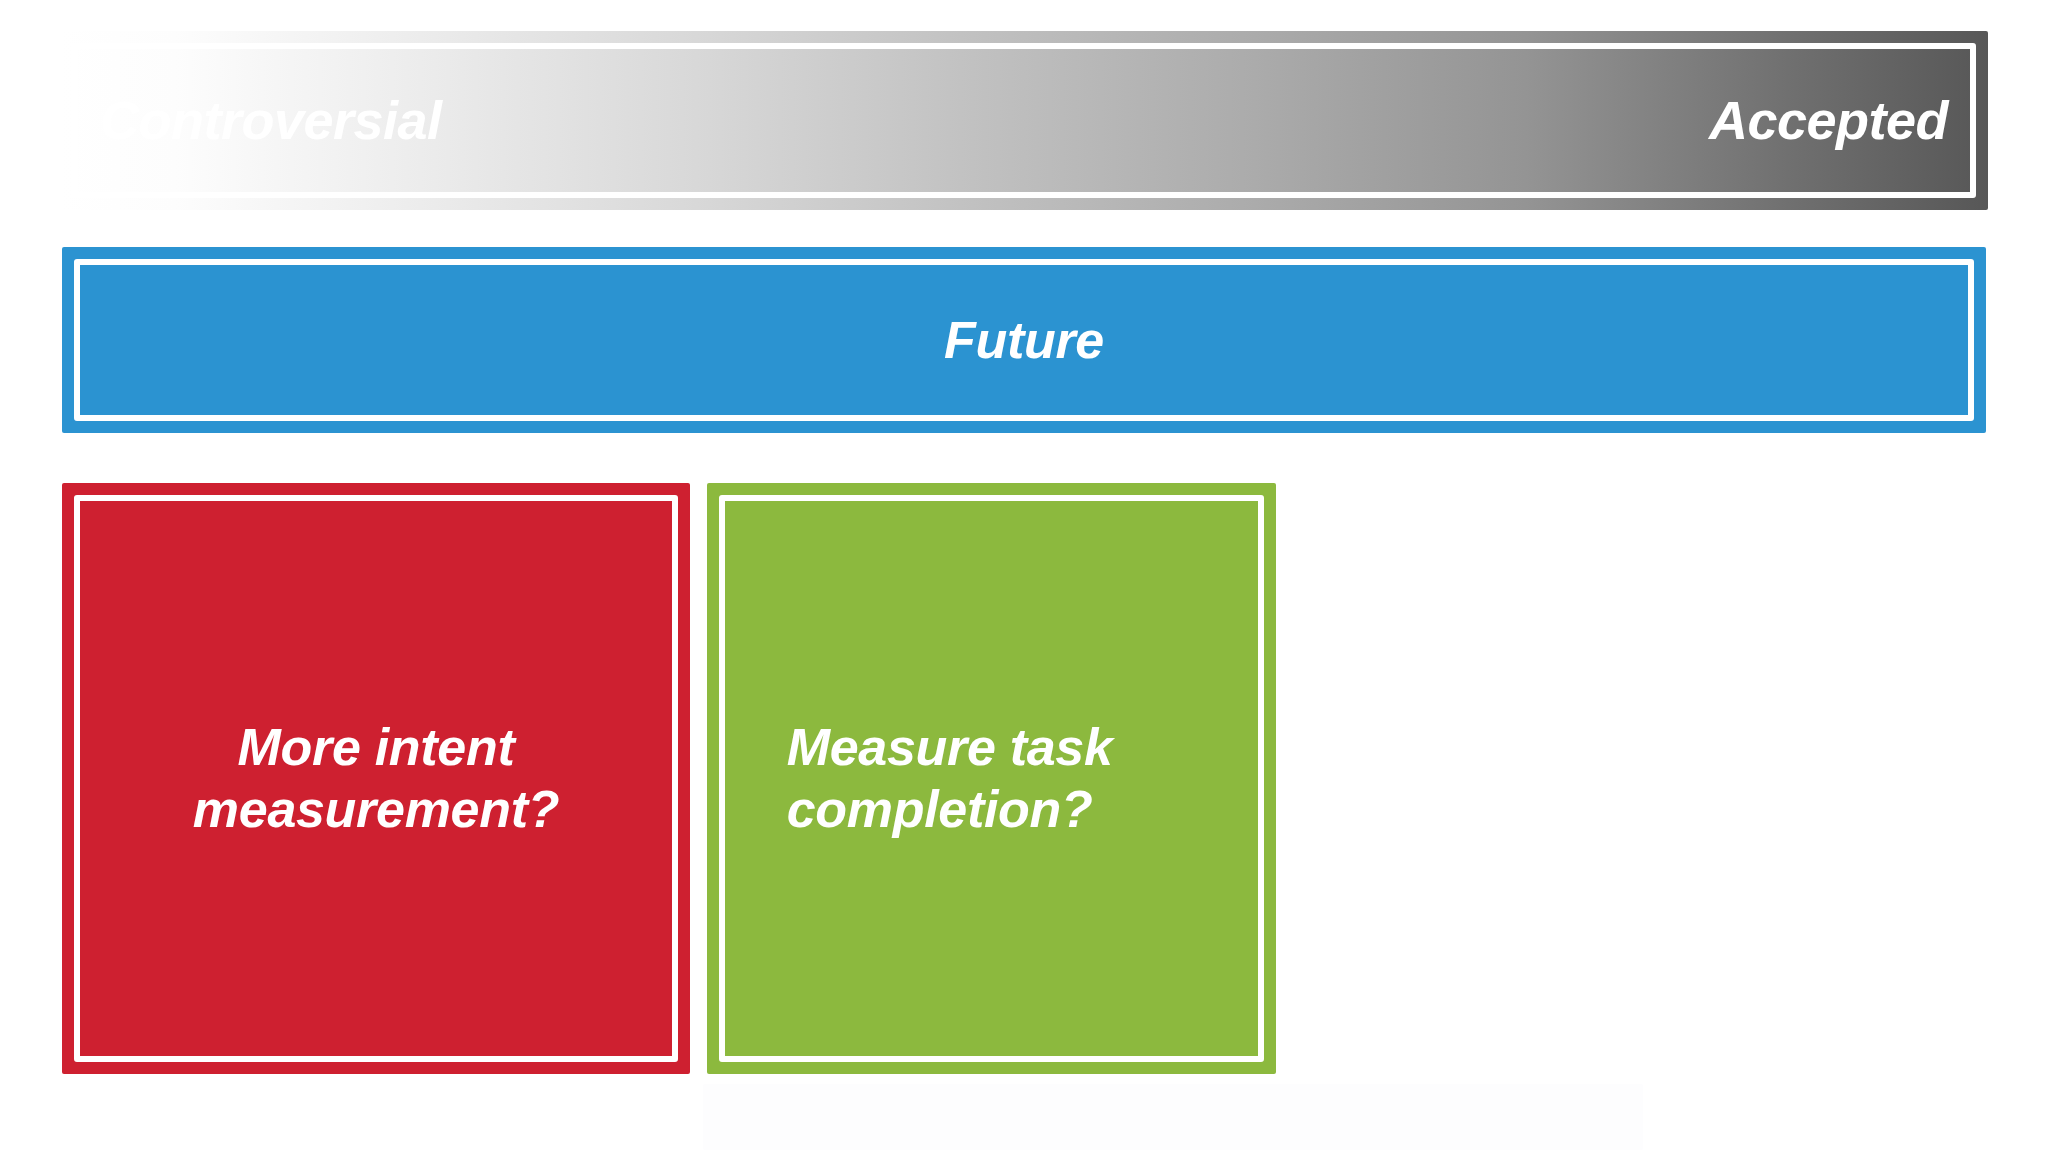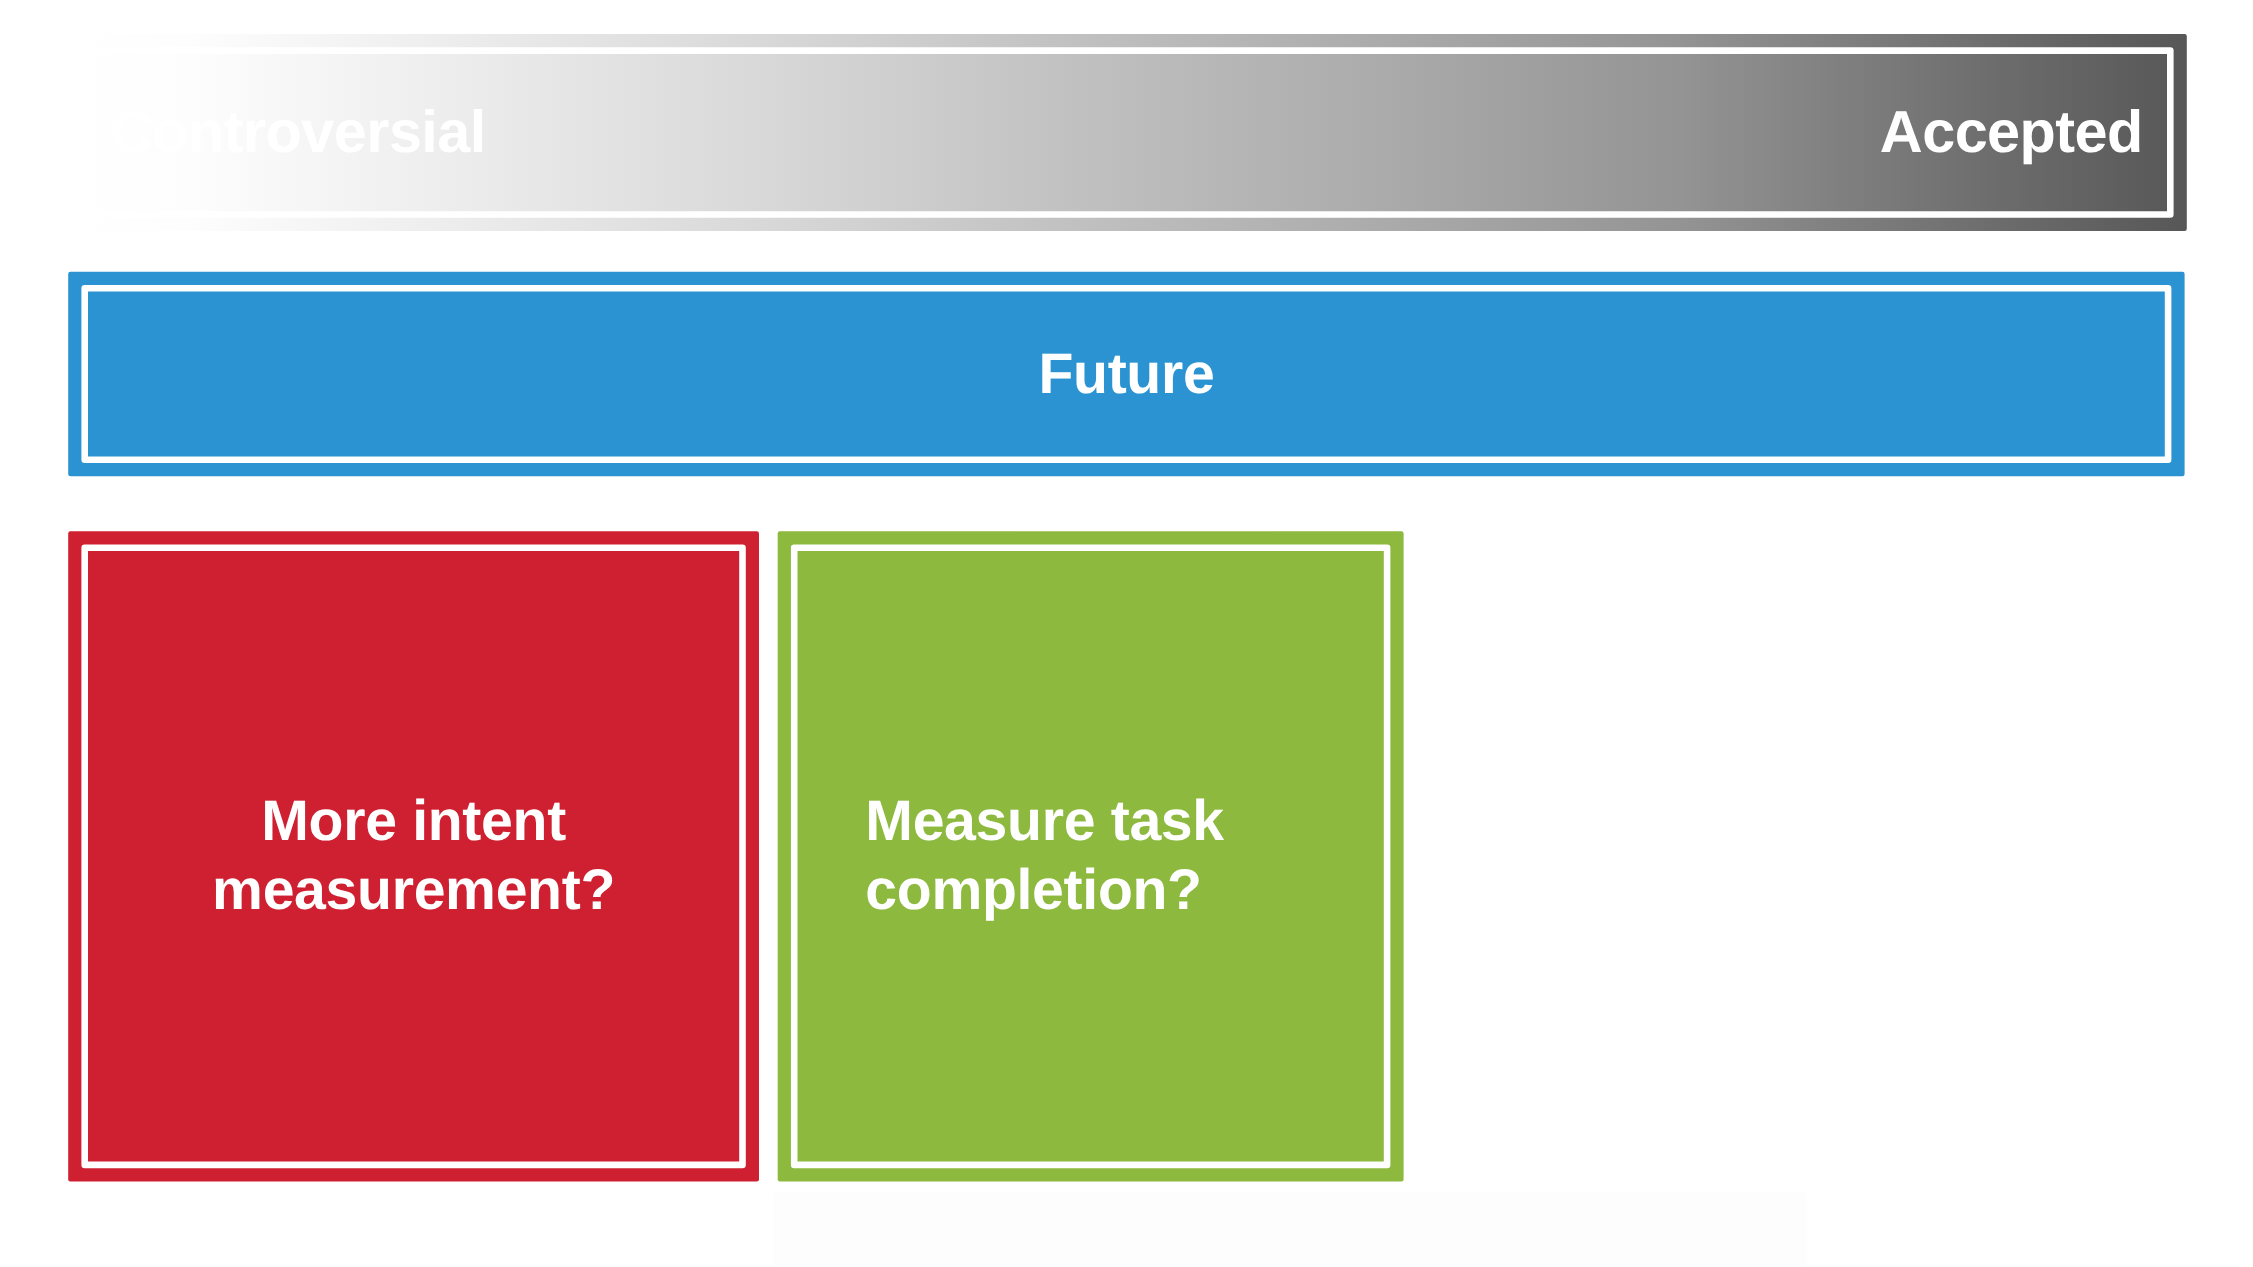--- a/index.html
+++ b/index.html
@@ -23,20 +23,21 @@
     background: #ffffff;
   }
 
   
   .shape {
     position: absolute;
     box-sizing: border-box;
     display: flex;
     align-items: center;
     border-radius: 2px;
+    font-style: italic;
   }
   .shape > .inner-rule {
     position: absolute;
     top: 12px;
     left: 12px;
     right: 12px;
     bottom: 12px;
     border: 6px solid #ffffff;
     border-radius: 3px;
     pointer-events: none;

